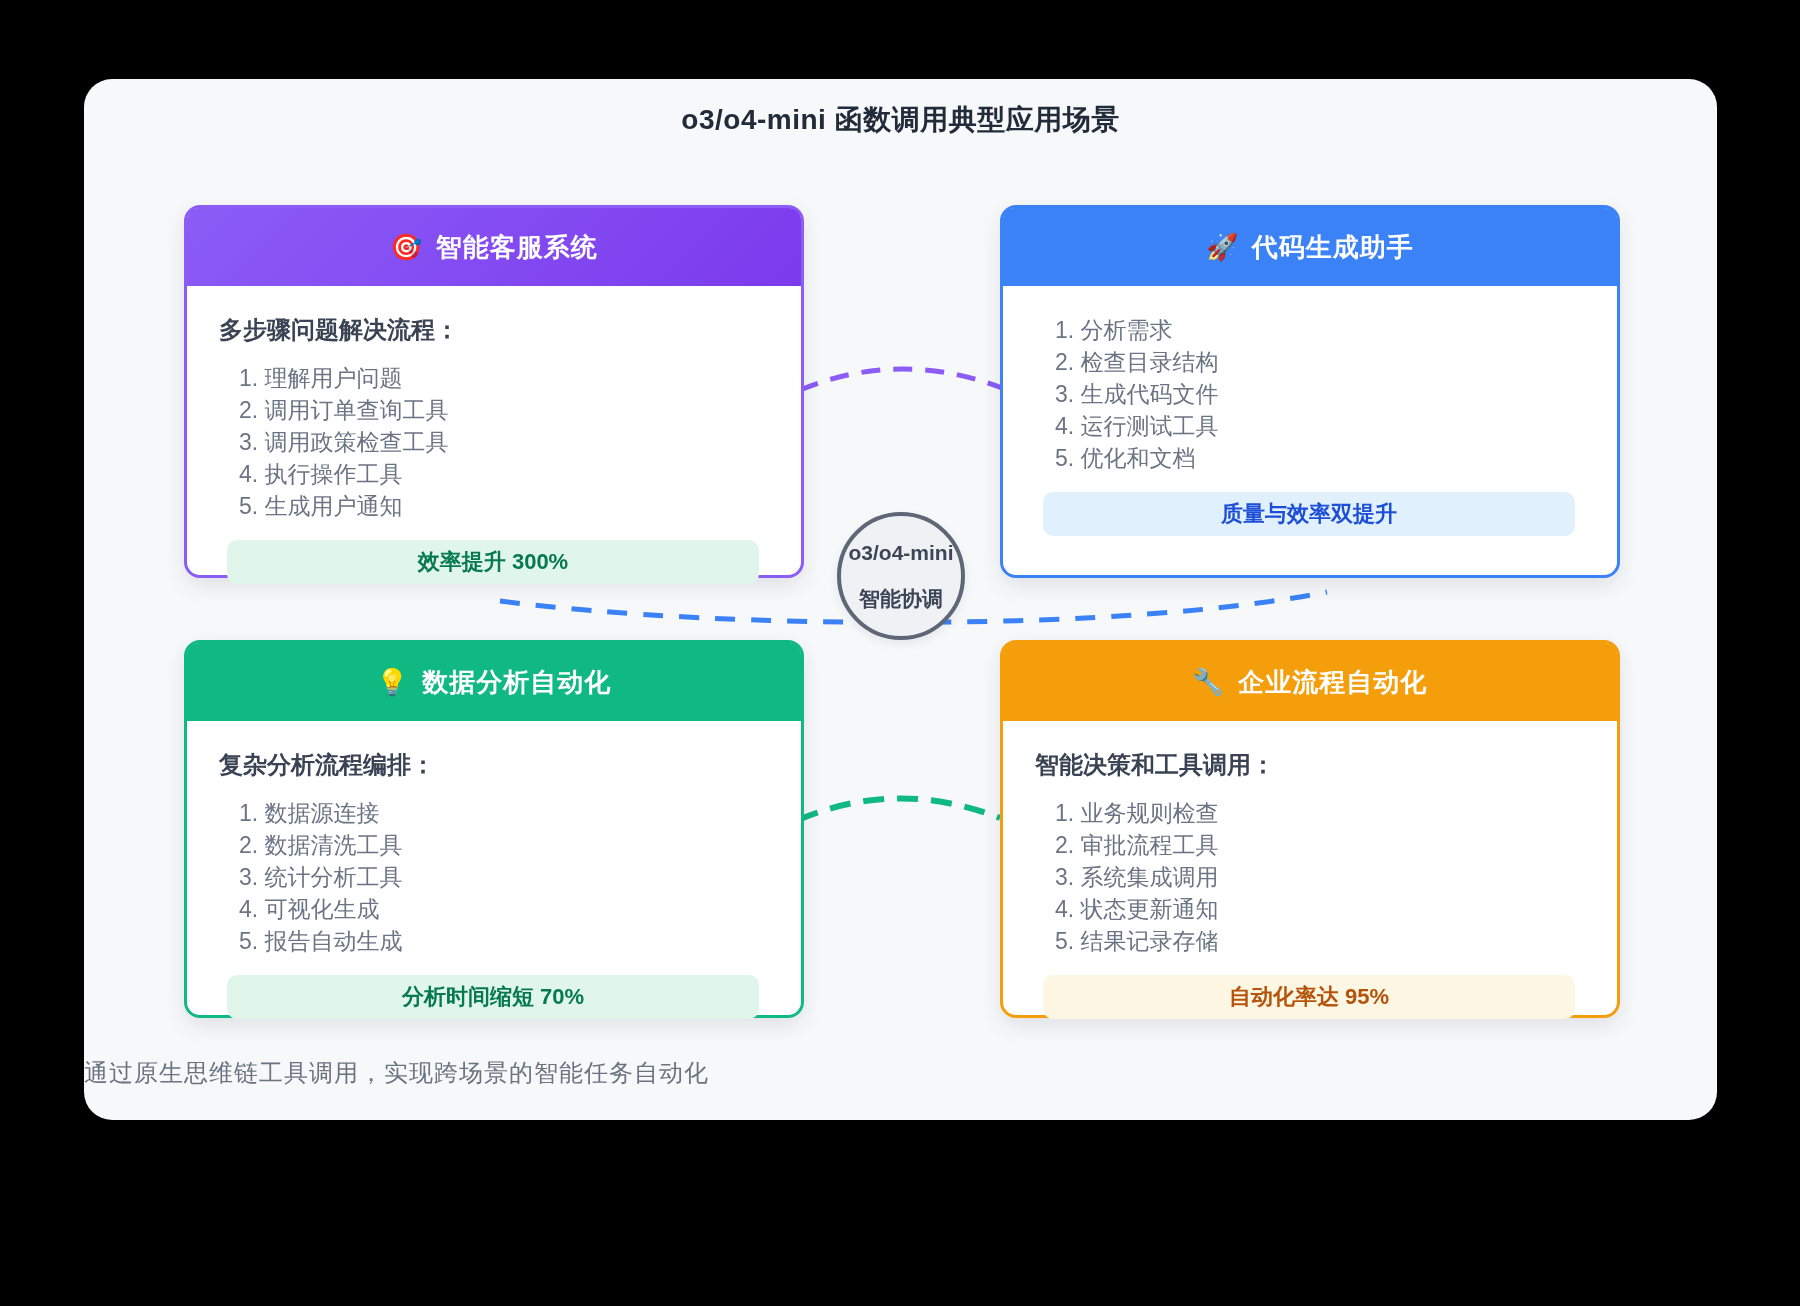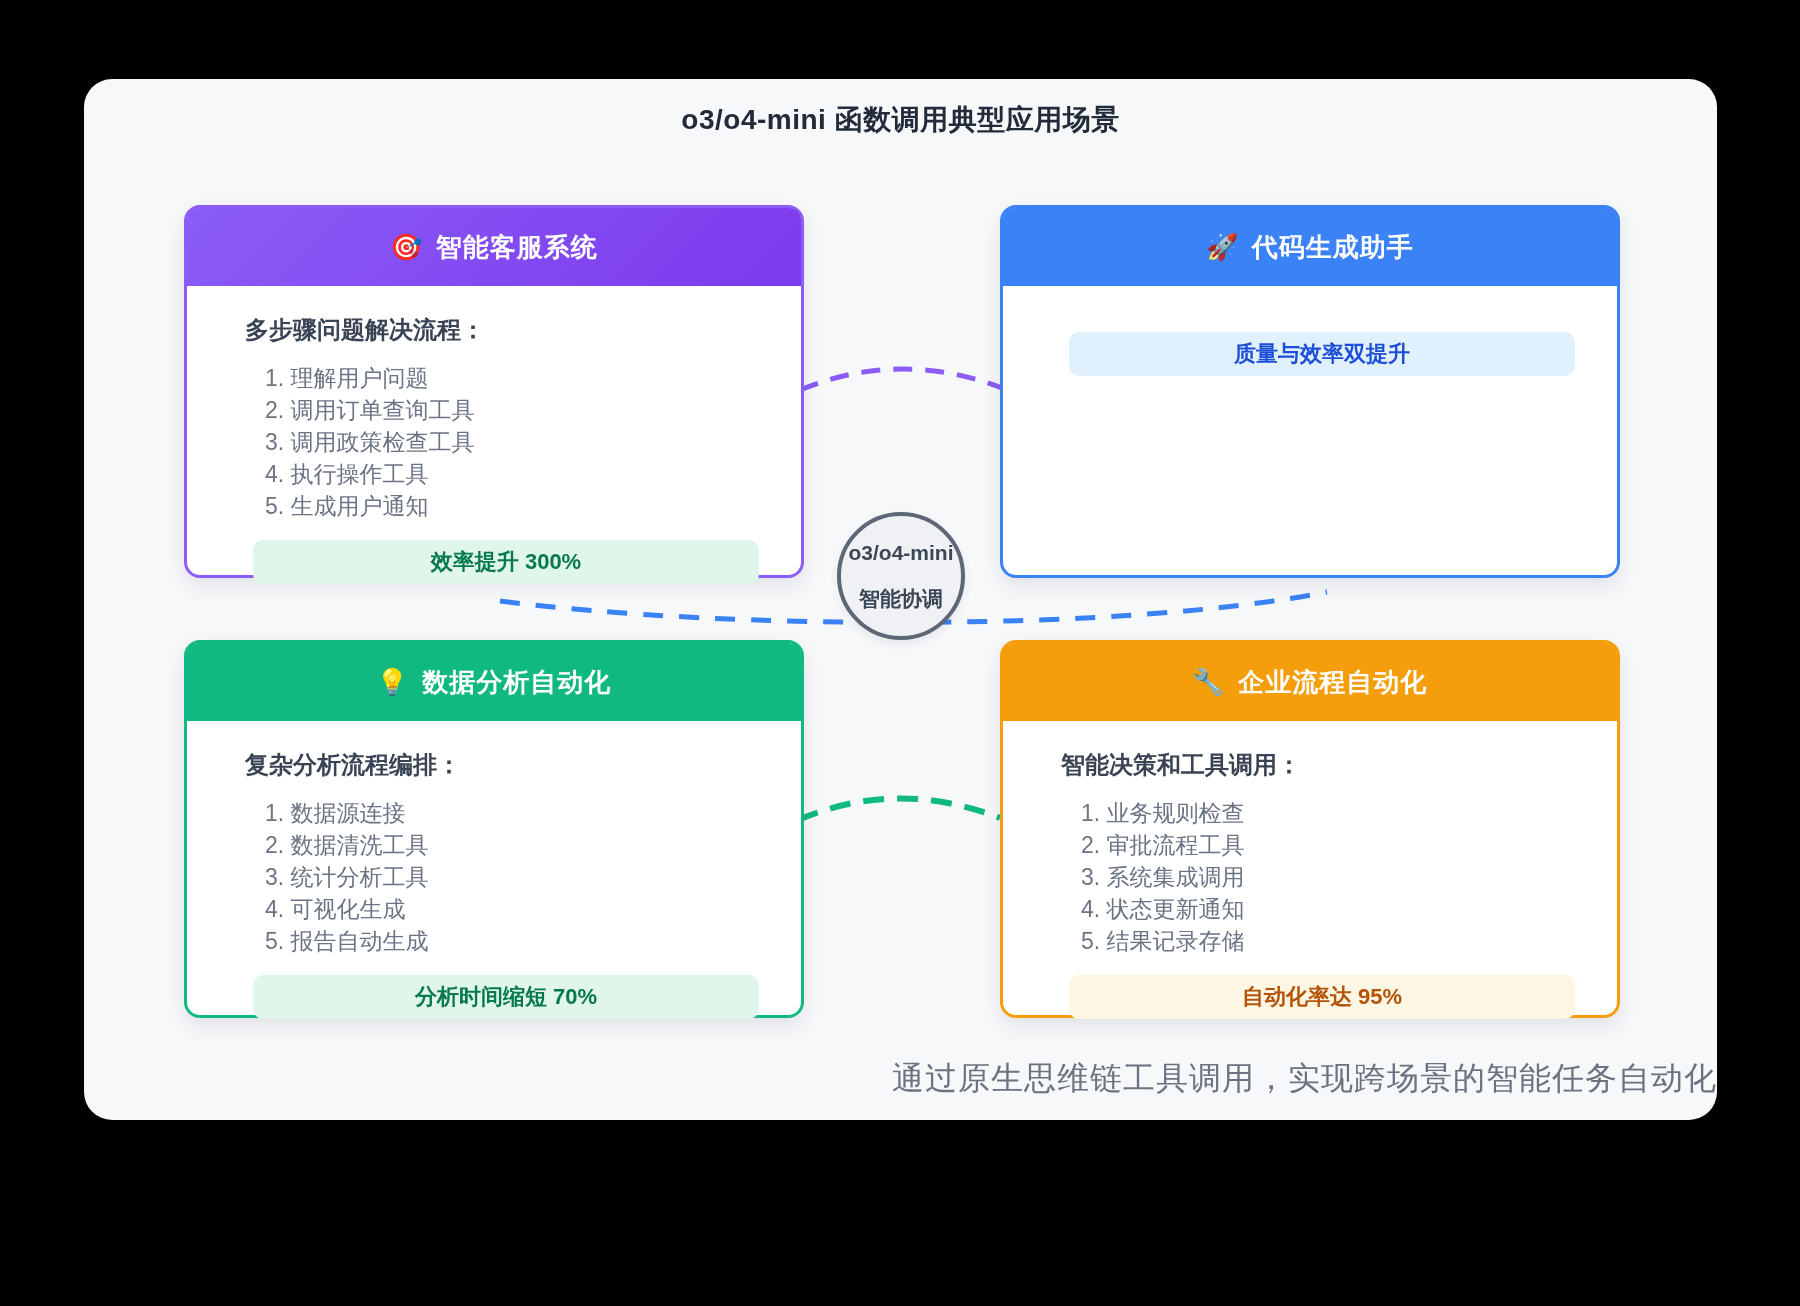--- a/index.html
+++ b/index.html
@@ -60,21 +60,21 @@
     font-size: 26px;
     font-weight: 700;
     letter-spacing: 1px;
   }
   .card--1 .card-header { background: linear-gradient(135deg, var(--purple, #8b5cf6), var(--purple_deep, #7c3aed)); }
   .card--2 .card-header { background: var(--blue, #3b82f6); }
   .card--3 .card-header { background: var(--green, #10b981); }
   .card--4 .card-header { background: var(--orange, #f59e0b); }
   .card-header .emoji { font-size: 26px; }
 
-  .card-body { padding: 28px 42px 0 58px; }
+  .card-body { padding: 28px 42px 0 32px; }
   .section-title {
     font-size: 24px;
     font-weight: 700;
     color: var(--heading_text, #3a4354);
     margin-bottom: 16px;
   }
   .steps { list-style: none; margin-left: 20px; }
   .steps li {
     font-size: 23px;
     line-height: 32px;
@@ -110,22 +110,22 @@
   .hub-circle div {
     font-size: 21px;
     font-weight: 700;
     color: #3c4656;
     line-height: 26px;
     white-space: nowrap;
   }
   .caption {
     position: absolute;
     left: 0; top: 978px; width: 100%;
-    text-align: right;
-    font-size: 32px;
+    text-align: left;
+    font-size: 24px;
     color: var(--caption_text, #6b7280);
     letter-spacing: 1px;
   }
 </style>
 </head>
 <body>
 
 <div class="panel">
 
   <div class="page-title">o3/o4-mini 函数调用典型应用场景</div>
@@ -153,20 +153,27 @@
       <div class="badge badge--green">效率提升 300%</div>
     </div>
   </div>
 
   <div class="card card--2">
     <div class="card-header">
       <span class="emoji">🚀</span>
       <span>代码生成助手</span>
     </div>
     <div class="card-body">
+      <ul class="steps">
+        <li>1. 分析需求</li>
+        <li>2. 检查目录结构</li>
+        <li>3. 生成代码文件</li>
+        <li>4. 运行测试工具</li>
+        <li>5. 优化和文档</li>
+      </ul>
       <div class="badge badge--blue">质量与效率双提升</div>
     </div>
   </div>
 
   <div class="card card--3">
     <div class="card-header">
       <span class="emoji">💡</span>
       <span>数据分析自动化</span>
     </div>
     <div class="card-body">

